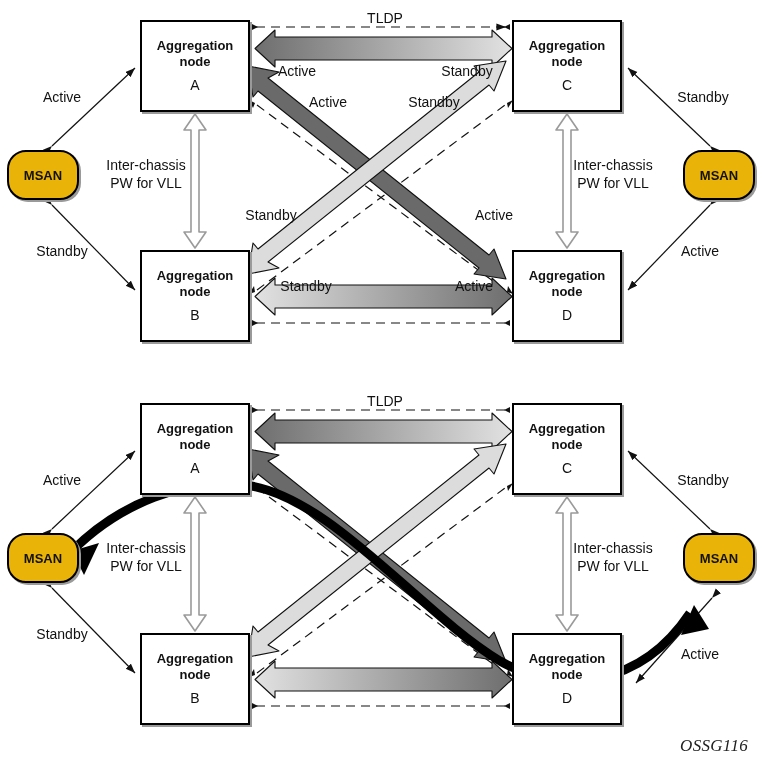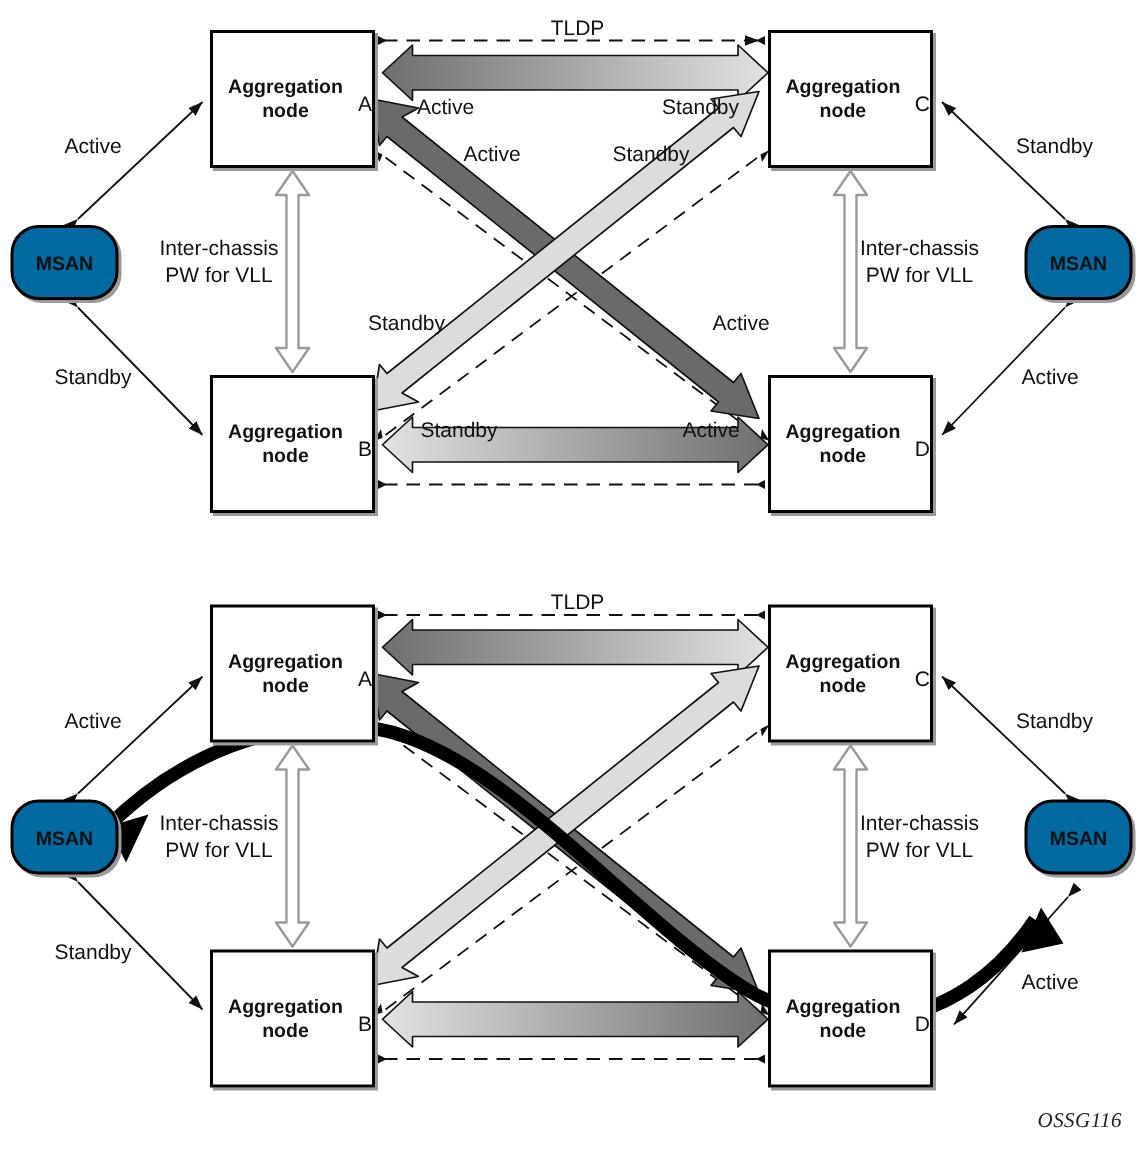--- a/index.html
+++ b/index.html
@@ -6,41 +6,41 @@
   body{font-family:"Liberation Sans",sans-serif;}
   #root{position:relative;width:762px;height:766px;background:#ffffff;overflow:hidden;}
   .diagram{position:absolute;left:0;width:762px;height:383px;}
   #diagram-top{top:0;}
   #diagram-bottom{top:383px;}
   svg.layer{position:absolute;left:0;top:0;width:762px;height:383px;}
   .nodebox{
     position:absolute;box-sizing:border-box;background:#ffffff;
     border:2.5px solid #000000;
     box-shadow:2px 2px 0 #9a9a9a;
-    display:flex;flex-direction:row;align-items:center;justify-content:center;
+    display:flex;flex-direction:column;align-items:center;justify-content:center;
     font-size:13px;color:#111111;line-height:1.22;z-index:40;
   }
   .nodebox .ttl{font-weight:bold;text-align:center;}
   .nodebox .lbl{font-weight:normal;margin-top:7px;font-size:14px;}
   .msanbox{
-    position:absolute;box-sizing:border-box;background:#0369a1;
+    position:absolute;box-sizing:border-box;background:#eab308;
     border:2.5px solid #000000;border-radius:19px;
     box-shadow:2px 2px 0 #9a9a9a;
     display:flex;align-items:center;justify-content:center;
     font-size:13px;font-weight:bold;color:#111111;z-index:40;
   }
   .cap{
     position:absolute;font-size:14px;color:#111111;white-space:nowrap;z-index:50;
     background:transparent;
   }
   .cap.ctr{transform:translateX(-50%);}
   .cap.two{line-height:1.25;text-align:center;}
   .wmark{
     position:absolute;right:14px;bottom:10px;
-    font-family:"Liberation Serif",serif;font-style:italic;font-size:14px;
+    font-family:"Liberation Serif",serif;font-style:italic;font-size:17px;
     color:#222222;letter-spacing:.3px;
   }
 </style>
 </head>
 <body>
 
 <div id="root">
 
   <div class="diagram" id="diagram-top">
     <svg class="layer" viewBox="0 0 762 383">

